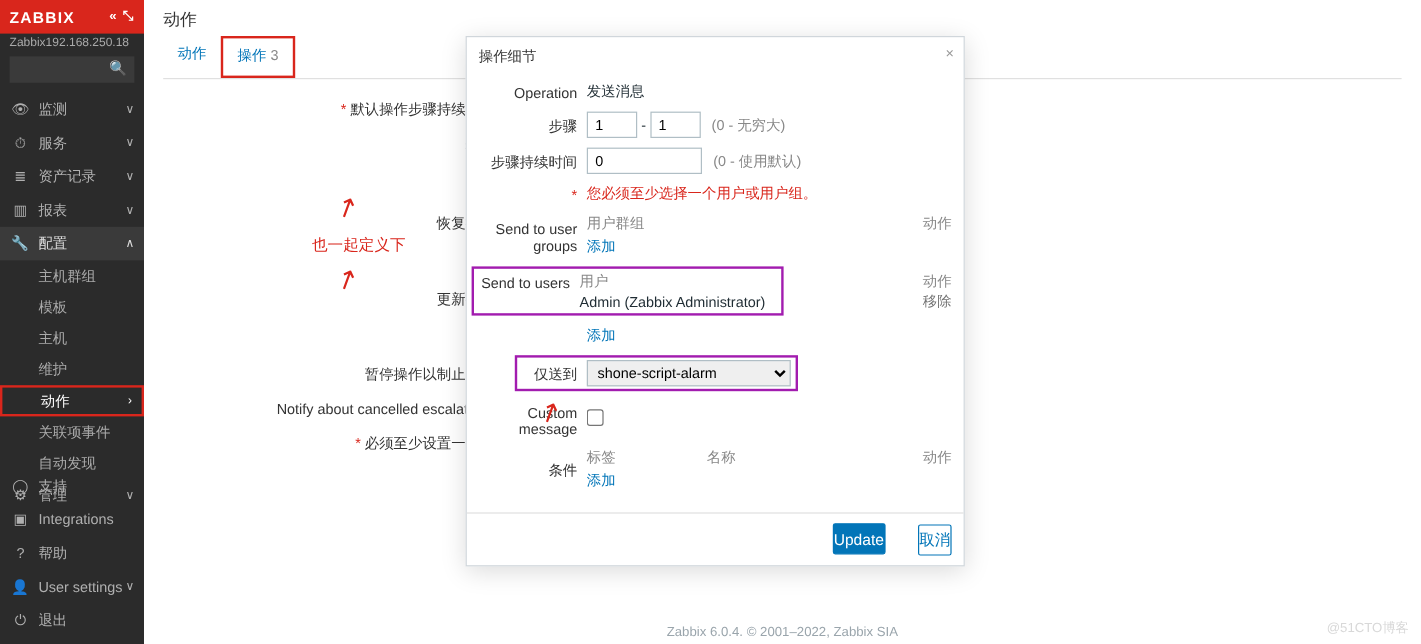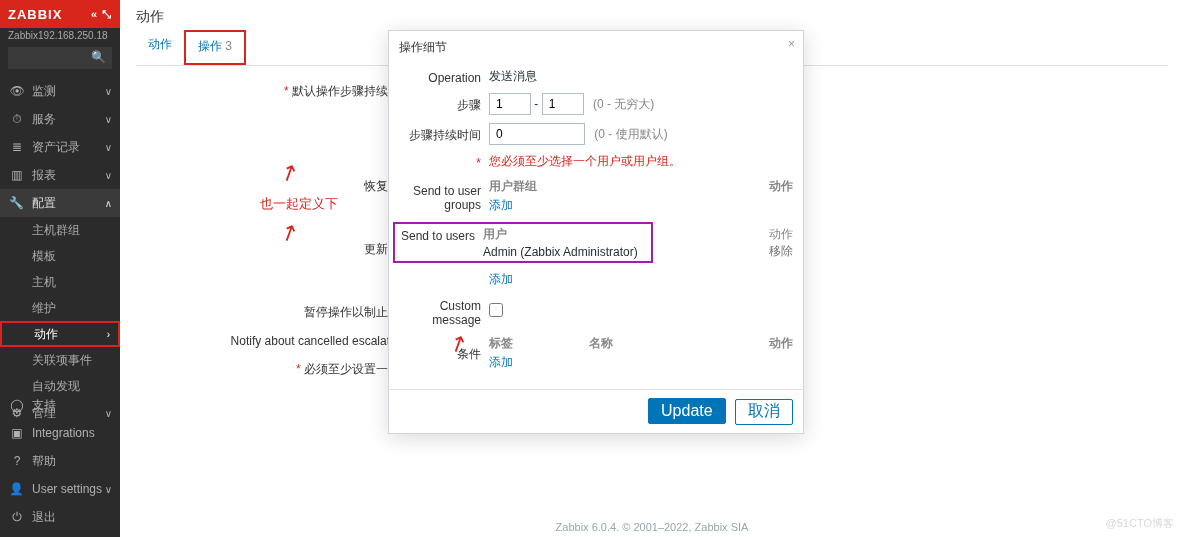--- a/index.html
+++ b/index.html
@@ -26,34 +26,34 @@
 .tab { padding: 6px 12px 8px; color: #0275b8; cursor: pointer; }
 .tab.active { border-bottom: 2px solid #0275b8; }
 .tab.box { border: 2px solid #d9261c; }
 .form-area { padding: 14px 0 0 40px; }
 .row { display: flex; align-items: flex-start; margin-bottom: 10px; }
 .row .lbl { width: 260px; text-align: right; padding-right: 8px; color: #333; padding-top: 3px; }
 .row .lbl .req { color: #d9261c; }
 .text-in { height: 22px; border: 1px solid #b0bec5; padding: 0 6px; font-size: 12px; }
 .link { color: #0275b8; cursor: pointer; }
 .sub-header { color: #888; margin-bottom: 2px; }
-.btn { height: 26px; border: 1px solid #0275b8; background: #fff; color: #0275b8; padding: 0 12px; border-radius: 2px; cursor: pointer; font-size: 16px; }
+.btn { height: 26px; border: 1px solid #0275b8; background: #fff; color: #0275b8; padding: 0 0; border-radius: 2px; cursor: pointer; font-size: 13px; }
 .btn.primary { background: #0275b8; color: #fff; }
 .cb { width: 14px; height: 14px; }
 .red-arrow { position: absolute; color: #d9261c; font-size: 22px; transform: rotate(-25deg); }
 .red-note { position: absolute; color: #d9261c; font-size: 13px; }
 .modal { position: absolute; left: 388px; top: 30px; width: 416px; background: #fff; border: 1px solid #d0d6db; box-shadow: 0 4px 20px rgba(0,0,0,0.15); z-index: 10; }
 .modal-head { padding: 8px 10px; font-size: 12px; font-weight: normal; color: #333; position: relative; }
 .modal-close { position: absolute; right: 8px; top: 6px; color: #999; cursor: pointer; }
 .modal-body { padding: 4px 10px 10px; }
 .mrow { display: flex; align-items: center; margin-bottom: 8px; }
 .mlbl { width: 90px; text-align: right; padding-right: 8px; color: #333; padding-top: 3px; font-size: 12px; }
 .mlbl .req { color: #d9261c; }
 .mval { flex: 1; font-size: 12px; }
-.mval .cols { display: flex; color: #888; margin-bottom: 2px; font-weight: bold; }
+.mval .cols { display: flex; color: #888; margin-bottom: 2px; }
 .mval .cols span:first-child { flex: 1; }
 .redbox { border: 2px solid #a21caf; padding: 2px 4px; margin-left: -6px; }
 .select { height: 22px; border: 1px solid #b0bec5; padding: 0 4px; font-size: 12px; width: 170px; }
 .modal-foot { border-top: 1px solid #e0e0e0; padding: 8px 10px; text-align: right; }
 .footer { position: absolute; bottom: 4px; left: 0; right: 0; text-align: center; color: #9aa5ac; font-size: 11px; }
 .watermark { position: absolute; right: 10px; bottom: 6px; color: #d8d8d8; font-size: 11px; }
 </style>
 </head>
 <body>
 
@@ -247,37 +247,43 @@
       <div style="margin-left:auto;text-align:right">
         <div style="color:#888">动作</div>
         <div class="link" style="color:#737373">移除</div>
       </div>
     </div>
     <div class="mrow">
         <div class="mlbl"></div>
         <div class="mval"><span class="link">添加</span></div>
       </div>
     <div class="mrow">
+      <div class="redbox" style="display:flex;align-items:center;margin-left:30px">
+        <div class="mlbl" style="width:54px">仅送到</div>
+        <select class="select"><option>shone-script-alarm</option></select>
+      </div>
+    </div>
+    <div class="mrow">
       <div class="mlbl">Custom message</div>
       <div class="mval"><input type="checkbox" class="cb" style=""></div>
     </div>
     <div class="mrow">
       <div class="mlbl">条件</div>
       <div class="mval">
         <div class="cols">
             <span style="flex:0 0 100px">标签</span>
             <span style="flex:1">名称</span>
             <span>动作</span>
           </div>
         <div class="link">添加</div>
       </div>
     </div>
     <span class="red-arrow" style="left:60px; top:300px;">↗</span>
   </div>
   <div class="modal-foot">
     <button class="btn primary">Update</button>
-    <button class="btn" style="margin-left:6px">取消</button>
+    <button class="btn" style="margin-left:24px">取消</button>
   </div>
 </div>
 
 <div class="red-note" style="left:410px; top:366px;">此处可以自定义报警模板，不定义就用</div>
 <div class="red-note" style="left:410px; top:384px;">报警媒介类型中的统一默认模板</div>
 <div class="watermark">@51CTO博客</div>
 
 </body></html>

